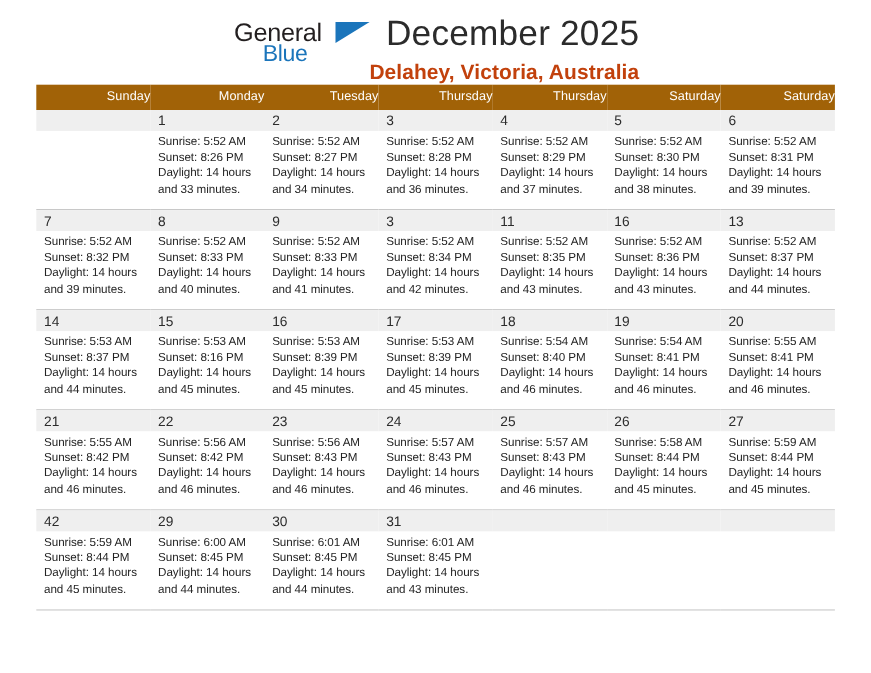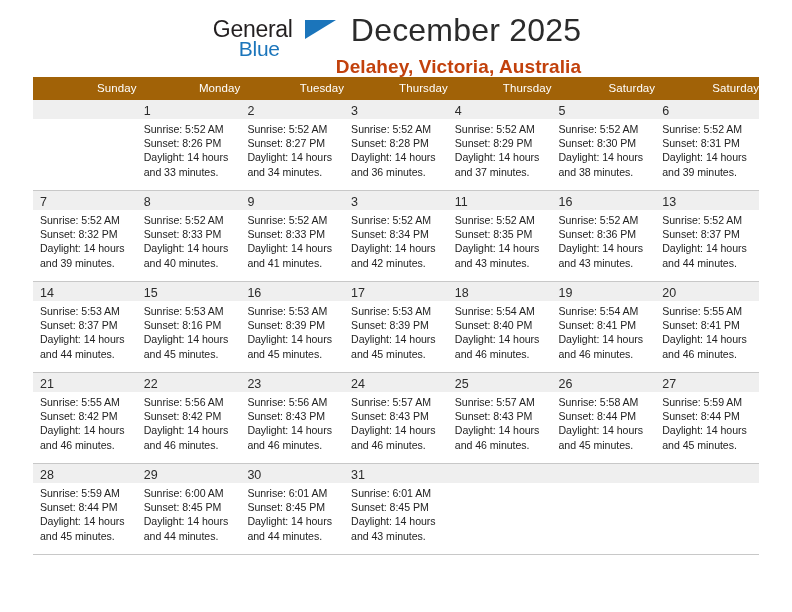--- a/index.html
+++ b/index.html
@@ -409,21 +409,21 @@
                 <div>Sunset: 8:44 PM</div>
                 <div>Daylight: 14 hours</div>
                 <div>and 45 minutes.</div>
               </div>
             </div>
           </td>
         </tr>
         <tr>
           <td>
             <div class="cell filled">
-              <div class="daynum-row"><span class="daynum">28</span></div>
+              <div class="daynum-row"><span class="daynum">42</span></div>
               <div class="lines">
                 <div>Sunrise: 5:59 AM</div>
                 <div>Sunset: 8:44 PM</div>
                 <div>Daylight: 14 hours</div>
                 <div>and 45 minutes.</div>
               </div>
             </div>
           </td>
           <td>
             <div class="cell filled">

